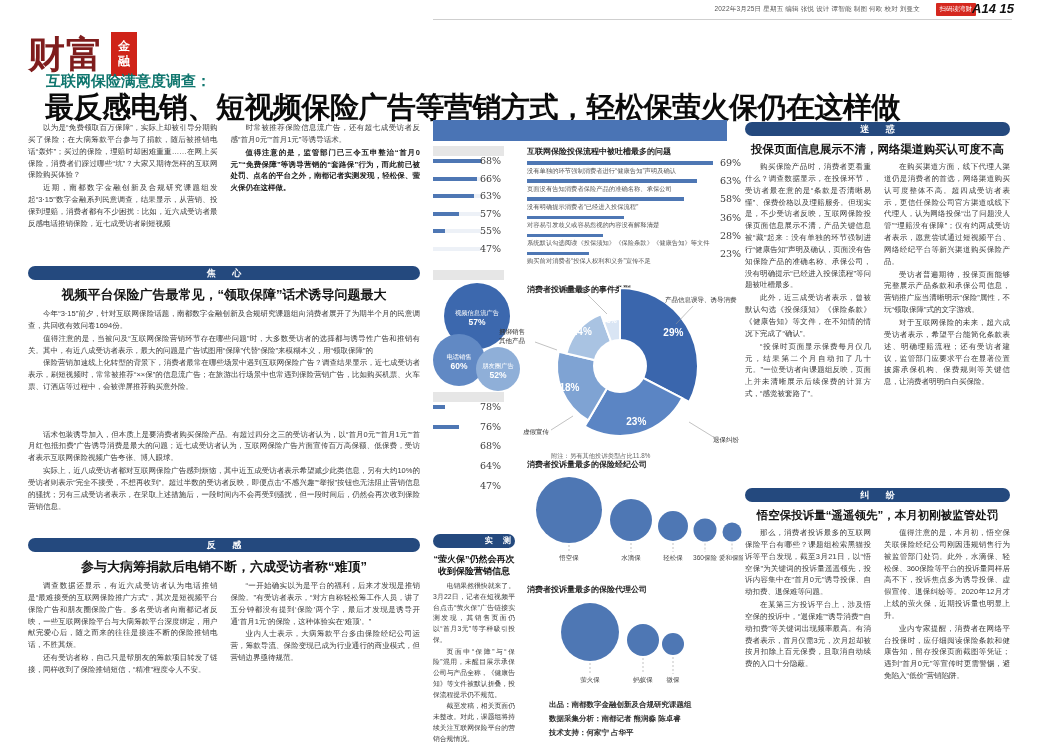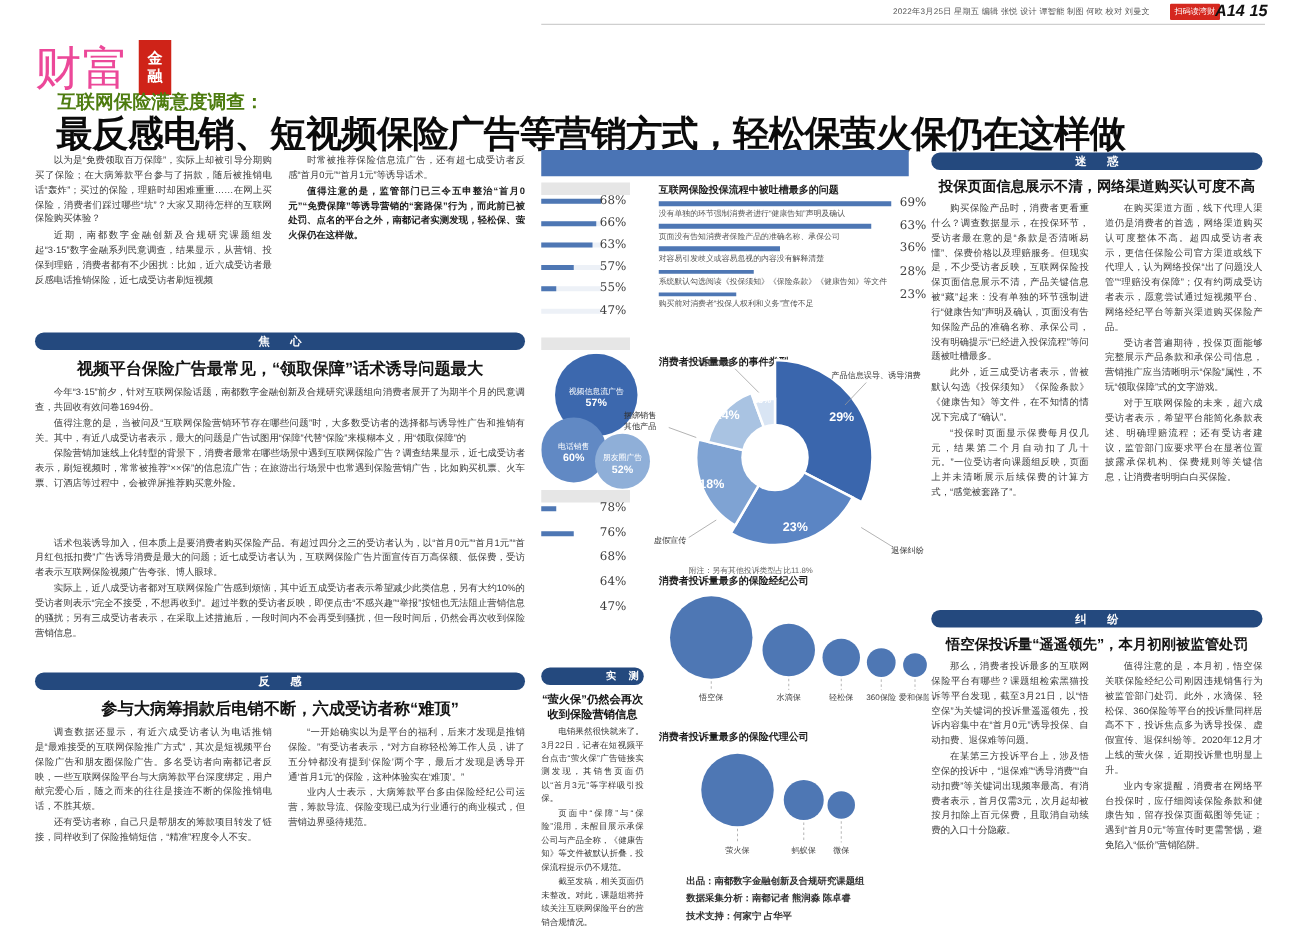--- a/index.html
+++ b/index.html
@@ -5,24 +5,24 @@
   html,body{margin:0;padding:0;background:#fff;}
   body{font-family:"Liberation Sans",sans-serif;-webkit-font-smoothing:antialiased;}
   .page{position:relative;width:1038px;height:750px;background:#ffffff;overflow:hidden;}
   .abs{position:absolute;}
   
   .meta{position:absolute;top:5px;right:118px;font-size:6.5px;color:#555;letter-spacing:.2px;}
   .badge{position:absolute;top:3px;right:62px;background:#d5281f;color:#fff;font-size:6.5px;padding:2px 4px;border-radius:1px;}
   .pageno{position:absolute;top:1px;right:24px;font-size:13px;font-weight:800;color:#111;font-style:italic;}
   .toprule{position:absolute;top:19px;left:433px;right:26px;border-top:1px solid #cfcfcf;}
   .logo{position:absolute;left:28px;top:32px;display:flex;align-items:center;}
-  .logo-main{font-size:37px;font-weight:400;color:#ec4899;letter-spacing:1px;line-height:1;}
+  .logo-main{font-size:37px;font-weight:700;color:#7f1d1d;letter-spacing:1px;line-height:1;}
   .logo-box{margin-left:7px;width:26px;height:44px;background:#cf2318;color:#fff;display:flex;flex-direction:column;align-items:center;justify-content:center;gap:2px;font-size:12px;font-weight:700;}
   .logo-box span{display:block;line-height:1.1;}
-  .kicker{position:absolute;left:46px;top:72px;font-size:15px;font-weight:700;color:#4d7c0f;}
+  .kicker{position:absolute;left:46px;top:72px;font-size:15px;font-weight:700;color:#0f766e;}
   .headline{position:absolute;left:45px;top:88px;font-size:29px;font-weight:900;color:#0b0b0b;letter-spacing:-.5px;white-space:nowrap;text-align:right;}
   
   .tab{background:#24497e;color:#fff;text-align:center;border-radius:7px;font-size:9px;height:14px;line-height:14px;letter-spacing:7px;text-indent:7px;font-weight:700;}
   .shead{font-weight:800;color:#141414;text-align:center;margin:6px 0 4px;}
   .shead.big{font-size:13px;}
   .shead.mid{font-size:11.5px;}
   .shead.small{font-size:9px;text-align:center;line-height:1.35;margin:5px 0 4px;}
   .cols{display:flex;gap:13px;}
   .col{flex:1;min-width:0;}
   .body-text p{margin:0 0 1px 0;font-size:7.5px;line-height:1.58;text-align:justify;color:#3a3a3a;text-indent:2em;}
@@ -145,20 +145,25 @@
         <div class="fbar" style="width: 186.3px;"></div>
         <div class="flabel">没有单独的环节强制消费者进行“健康告知”声明及确认</div>
         <span class="pnum" style="top: -2px;">69%</span>
       </div>
       <div class="frow" style="height: 18.2px;">
         <div class="fbar" style="width: 170.1px;"></div>
         <div class="flabel">页面没有告知消费者保险产品的准确名称、承保公司</div>
         <span class="pnum" style="top: -2px;">63%</span>
       </div>
       <div class="frow" style="height: 18.2px;">
+        <div class="fbar" style="width: 156.6px;"></div>
+        <div class="flabel">没有明确提示消费者“已经进入投保流程”</div>
+        <span class="pnum" style="top: -2px;">58%</span>
+      </div>
+      <div class="frow" style="height: 18.2px;">
         <div class="fbar" style="width: 97.2px;"></div>
         <div class="flabel">对容易引发歧义或容易忽视的内容没有解释清楚</div>
         <span class="pnum" style="top: -2px;">36%</span>
       </div>
       <div class="frow" style="height: 18.2px;">
         <div class="fbar" style="width: 75.6px;"></div>
         <div class="flabel">系统默认勾选阅读《投保须知》《保险条款》《健康告知》等文件</div>
         <span class="pnum" style="top: -2px;">28%</span>
       </div>
       <div class="frow" style="height: 18.2px;">

